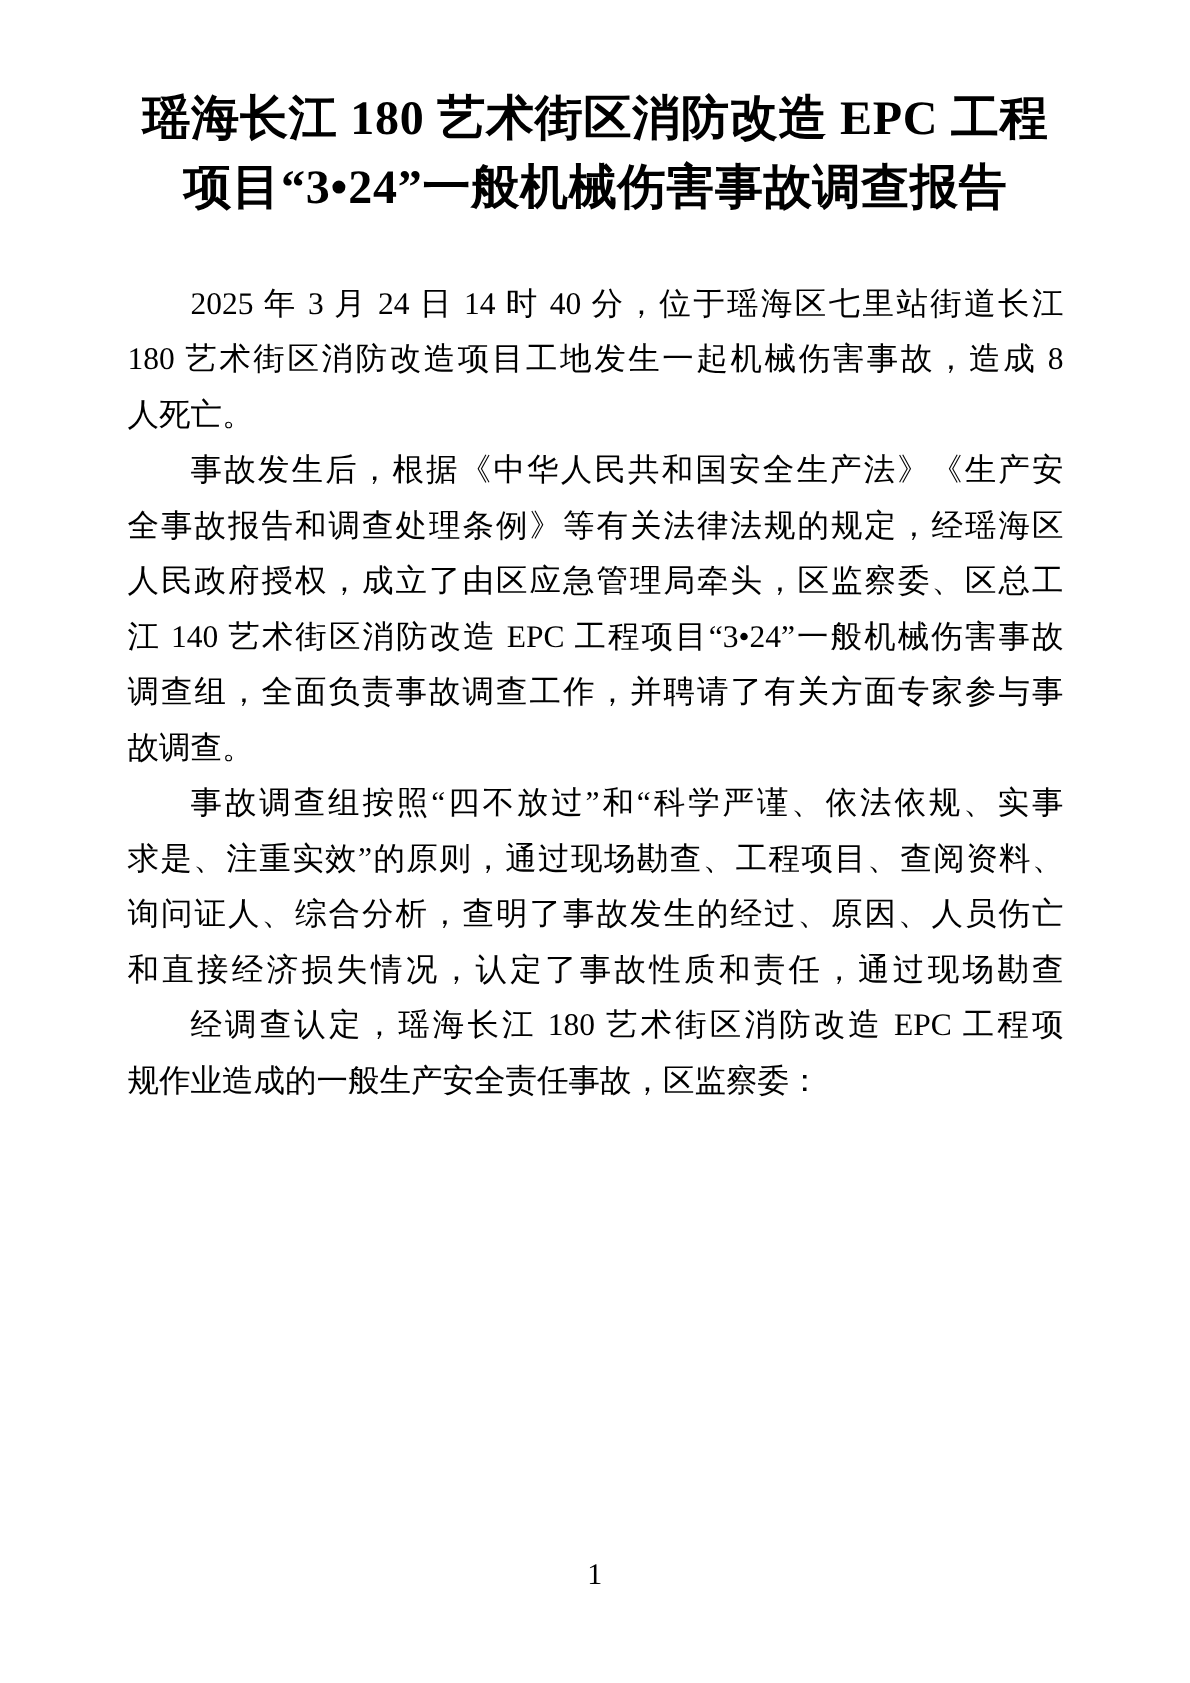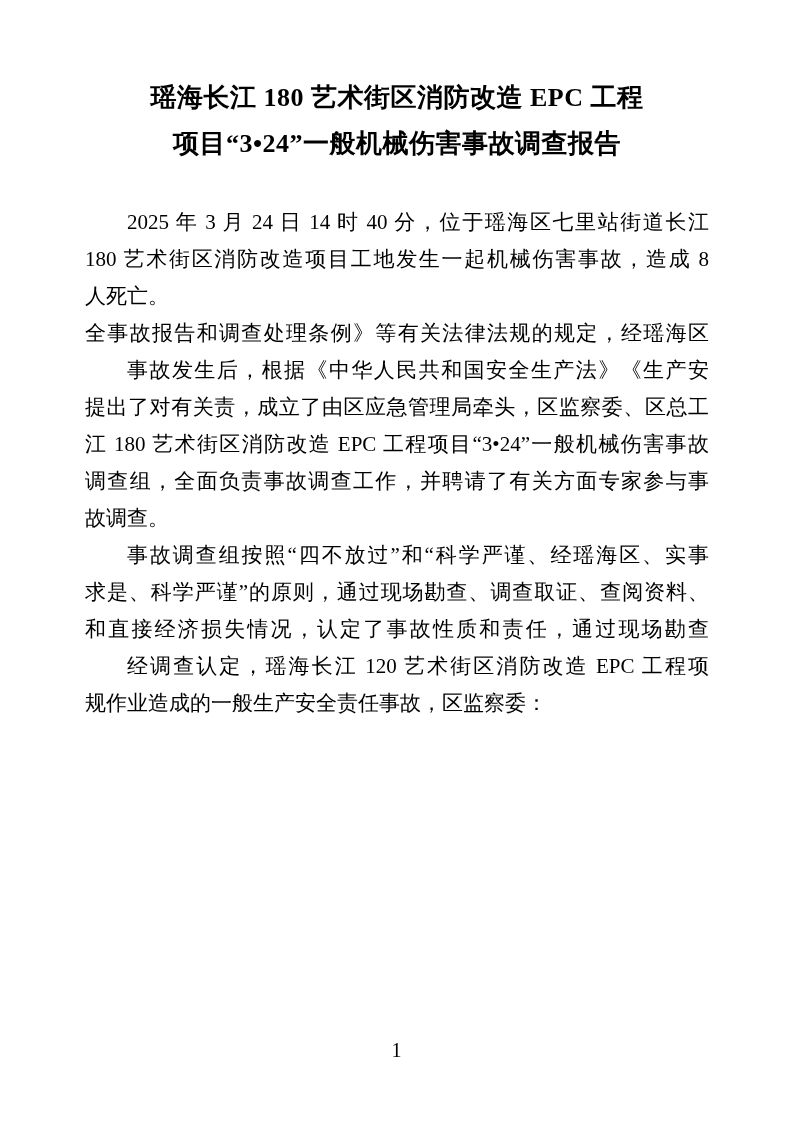--- a/index.html
+++ b/index.html
@@ -17,22 +17,22 @@
     font-family: "Liberation Serif", "DejaVu Serif", serif;
     overflow: hidden;
   }
   .content {
     position: absolute;
     left: 85px;
     top: 0;
     width: 624px;
   }
   .title {
-    padding-top: 75px;
-    font-size: 26px;
+    padding-top: 55px;
+    font-size: 32px;
     line-height: 46px;
     font-weight: bold;
     text-align: center;
     letter-spacing: 0.5px;
   }
   .title-line {
     white-space: nowrap;
   }
   .body-text {
     margin-top: 37px;
@@ -74,32 +74,33 @@
       <div class="title-line">瑶海长江 180 艺术街区消防改造 EPC 工程</div>
       <div class="title-line">项目“3•24”一般机械伤害事故调查报告</div>
     </div>
     <div class="body-text" id="body-container">
         <div class="paragraph">
           <div class="line first">2025 年 3 月 24 日 14 时 40 分，位于瑶海区七里站街道长江</div>
           <div class="line">180 艺术街区消防改造项目工地发生一起机械伤害事故，造成 8</div>
           <div class="line last">人死亡。</div>
         </div>
         <div class="paragraph">
+          <div class="line first">事故发生后，根据《中华人民共和国安全生产法》《生产安</div>
           <div class="line">全事故报告和调查处理条例》等有关法律法规的规定，经瑶海区</div>
-          <div class="line first">事故发生后，根据《中华人民共和国安全生产法》《生产安</div>
-          <div class="line">提出了对有关责，成立了由区应急管理局牵头，区监察委、区总工</div>
-          <div class="line">江 180 艺术街区消防改造 EPC 工程项目“3•24”一般机械伤害事故</div>
+          <div class="line">人民政府授权，成立了由区应急管理局牵头，区监察委、区总工</div>
+          <div class="line">江 140 艺术街区消防改造 EPC 工程项目“3•24”一般机械伤害事故</div>
           <div class="line">调查组，全面负责事故调查工作，并聘请了有关方面专家参与事</div>
           <div class="line last">故调查。</div>
         </div>
         <div class="paragraph">
-          <div class="line first">事故调查组按照“四不放过”和“科学严谨、经瑶海区、实事</div>
-          <div class="line">求是、科学严谨”的原则，通过现场勘查、调查取证、查阅资料、</div>
+          <div class="line first">事故调查组按照“四不放过”和“科学严谨、依法依规、实事</div>
+          <div class="line">求是、注重实效”的原则，通过现场勘查、工程项目、查阅资料、</div>
+          <div class="line">询问证人、综合分析，查明了事故发生的经过、原因、人员伤亡</div>
           <div class="line">和直接经济损失情况，认定了事故性质和责任，通过现场勘查</div>
         </div>
         <div class="paragraph">
-          <div class="line first">经调查认定，瑶海长江 120 艺术街区消防改造 EPC 工程项</div>
+          <div class="line first">经调查认定，瑶海长江 180 艺术街区消防改造 EPC 工程项</div>
           <div class="line last">规作业造成的一般生产安全责任事故，区监察委：</div>
         </div>
       </div>
   </div>
   <div class="page-number">1</div>
 </div>
 
 </body></html>

